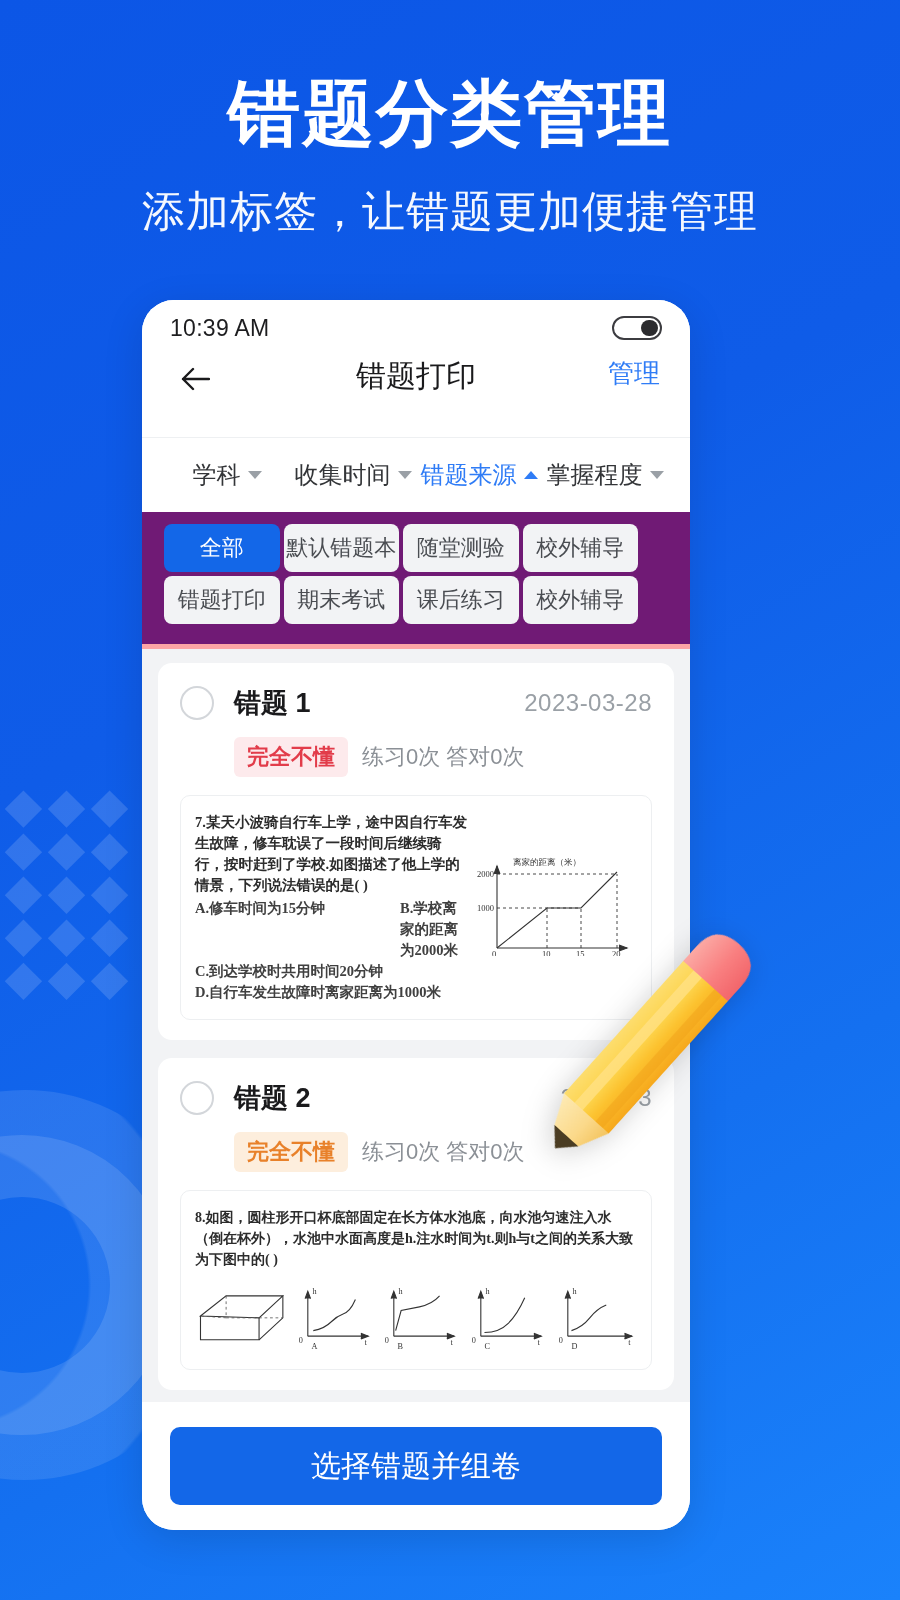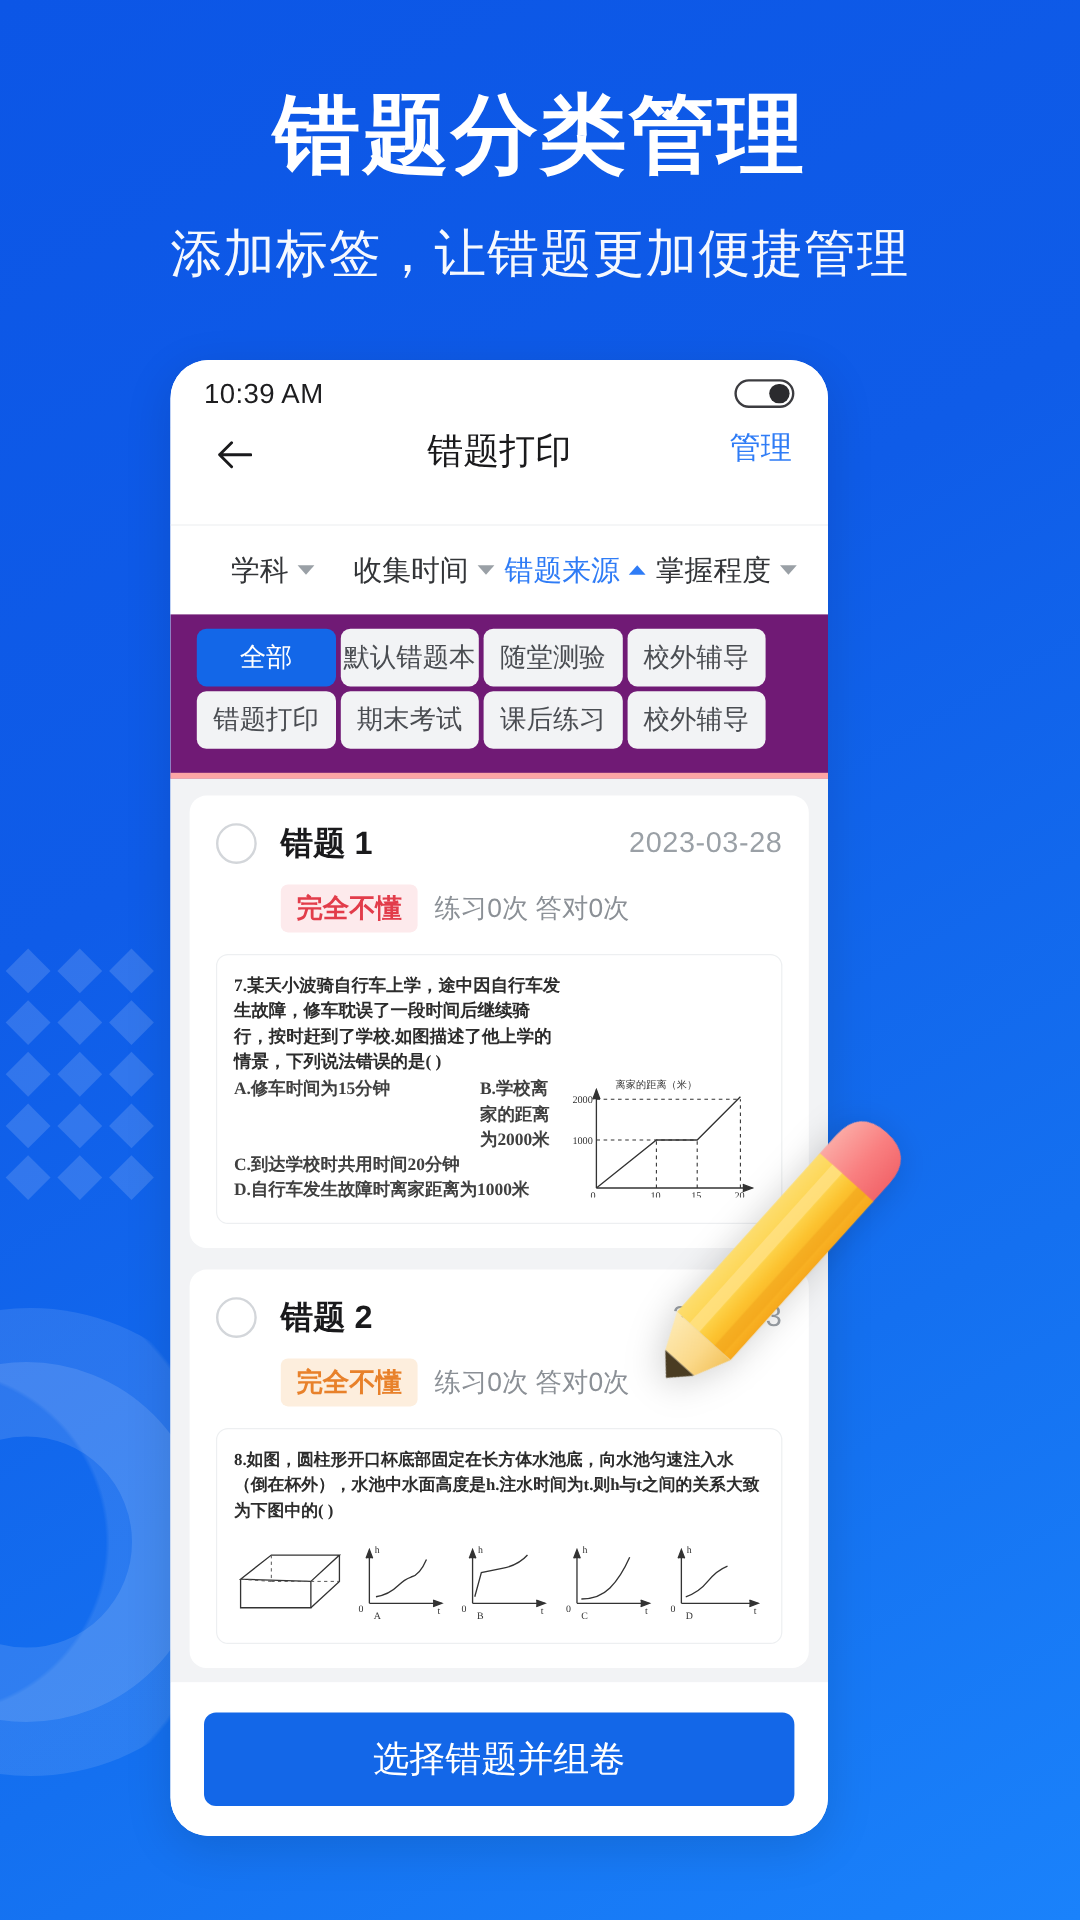--- a/index.html
+++ b/index.html
@@ -204,21 +204,21 @@
     margin-top: 18px;
     border: 1px solid #edeff1;
     border-radius: 10px;
     padding: 16px 14px;
     background: #fff;
     min-height: 180px;
     position: relative;
   }
 
   
-  .q-row { display: flex; gap: 10px; align-items: flex-end; }
+  .q-row { display: flex; gap: 10px; align-items: center; }
   .q-text {
     flex: 1;
     font-family: "Liberation Serif", "DejaVu Serif", serif;
     font-size: 14.5px;
     font-weight: bold;
     color: #2c2c2c;
     line-height: 1.45;
   }
   .q-choices {
     font-family: "Liberation Serif", "DejaVu Serif", serif;

